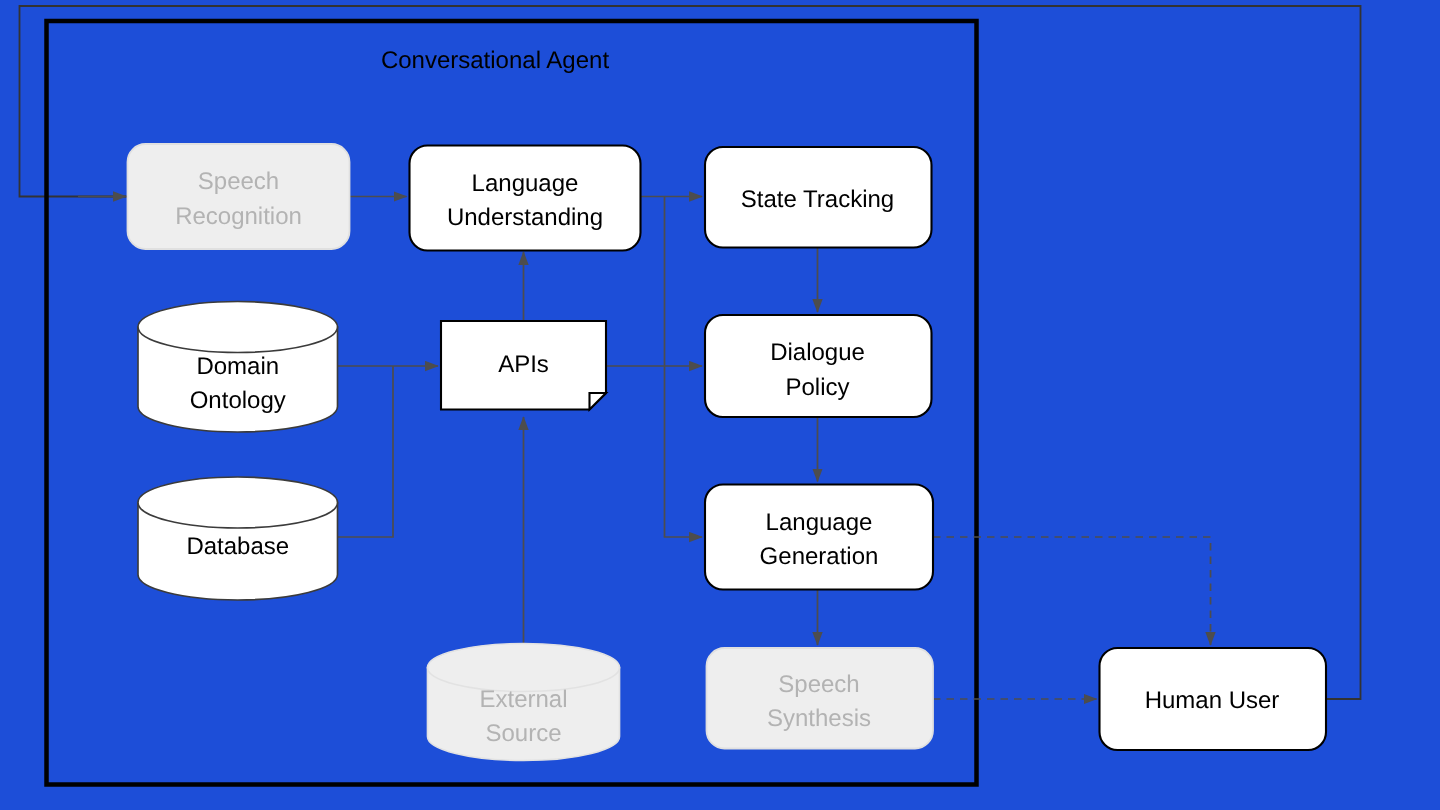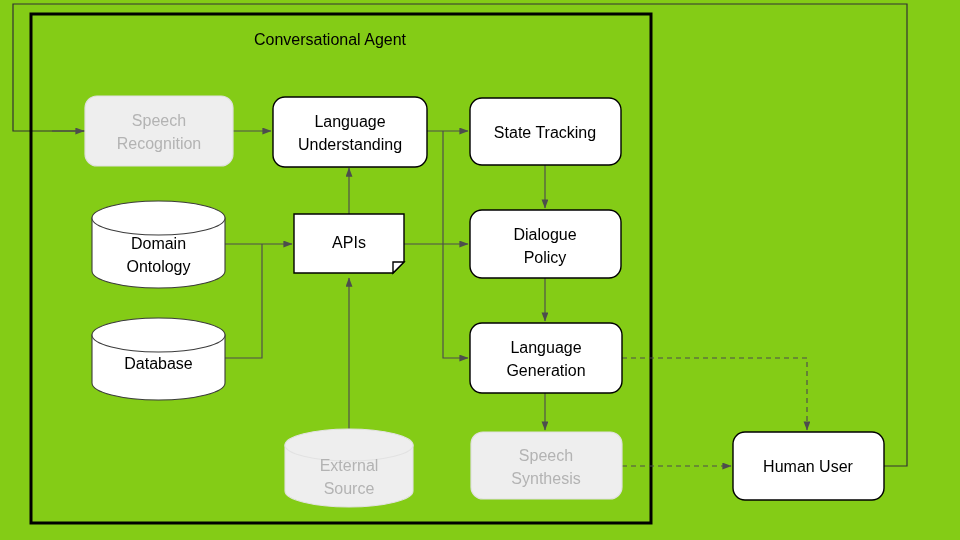--- a/index.html
+++ b/index.html
@@ -4,21 +4,21 @@
 <style>
   html, body {
     margin: 0;
     padding: 0;
     background: #ffffff;
   }
   #root {
     position: relative;
     width: 960px;
     height: 540px;
-    background: #84cc16;
+    background: #1d4ed8;
     font-family: "Liberation Sans", sans-serif;
     overflow: hidden;
   }
   svg#diagram {
     position: absolute;
     top: 0;
     left: 0;
     width: 960px;
     height: 540px;
   }

